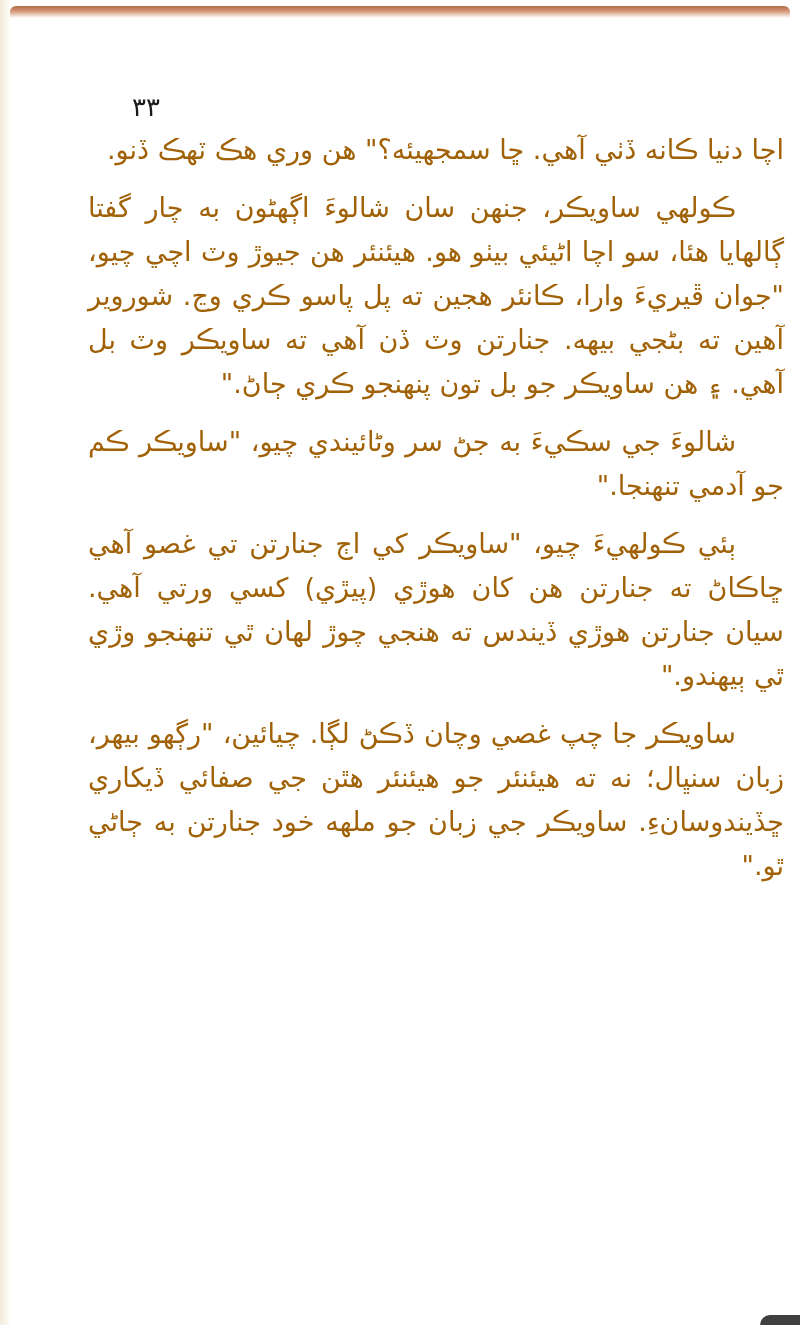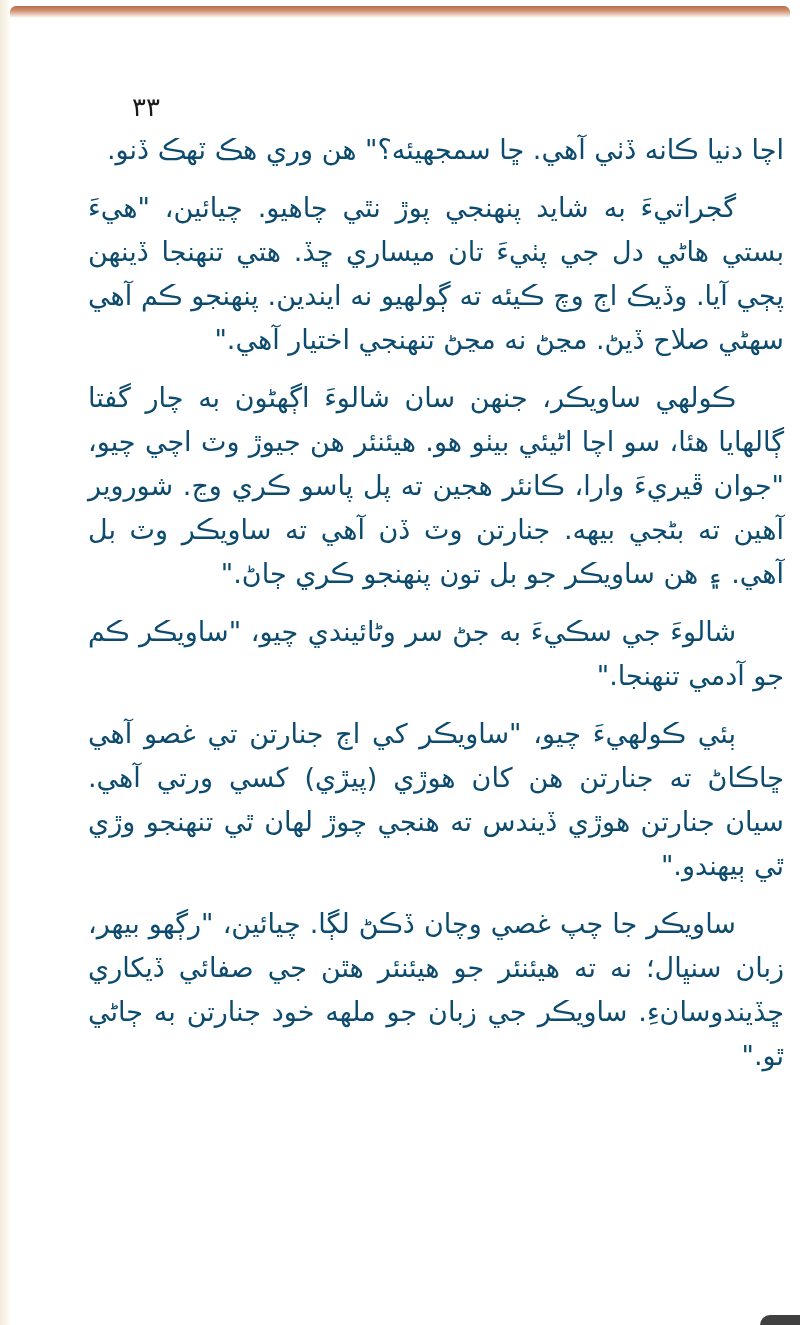--- a/index.html
+++ b/index.html
@@ -48,21 +48,21 @@
     .text-block {
       position: absolute;
       left: 88px;
       top: 128px;
       width: 696px;
       direction: rtl;
       text-align: justify;
       font-family: "DejaVu Sans", sans-serif;
       font-size: 27px;
       line-height: 44px;
-      color: #0c4a6e;
+      color: #a16207;
     }
     .para {
       margin: 0 0 14px 0;
       text-indent: 0;
     }
     .para.indent {
       text-indent: 48px;
     }
     .bottom-mark {
       position: absolute;
@@ -79,21 +79,20 @@
 <body>
 
 <div class="page">
   <div class="left-shadow"></div>
   <div class="top-edge"></div>
 
   <div class="page-number">٣٣</div>
 
   <div class="text-block">
     <p class="para">اچا دنيا ڪانه ڏٺي آهي. ڇا سمجهيئه؟" هن وري هڪ ٽهڪ ڏنو.</p>
-    <p class="para indent">گجراتيءَ به شايد پنهنجي پوڙ نٿي چاهيو. چيائين، "هيءَ بستي هاڻي دل جي پٺيءَ تان ميساري ڇڏ. هتي تنهنجا ڏينهن پڄي آيا. وڏيڪ اڄ وچ ڪيئه ته ڳولهيو نه ايندين. پنهنجو ڪم آهي سهڻي صلاح ڏيڻ. مڃڻ نه مڃڻ تنهنجي اختيار آهي."</p>
     <p class="para indent">ڪولهي ساويڪر، جنهن سان شالوءَ اڳهڻون به چار گفتا ڳالهايا هئا، سو اچا اڻيئي بيٺو هو. هيئنئر هن جيوڙ وٽ اچي چيو، "جوان ڦيريءَ وارا، ڪانئر هجين ته پل پاسو ڪري وڃ. شوروير آهين ته بڻجي بيهه. جنارتن وٽ ڏن آهي ته ساويڪر وٽ بل آهي. ۽ هن ساويڪر جو بل تون پنهنجو ڪري ڄاڻ."</p>
     <p class="para indent">شالوءَ جي سڪيءَ به جڻ سر وڻائيندي چيو، "ساويڪر ڪم جو آدمي تنهنجا."</p>
     <p class="para indent">ٻئي ڪولهيءَ چيو، "ساويڪر کي اڄ جنارتن تي غصو آهي ڇاڪاڻ ته جنارتن هن کان هوڙي (پيڙي) کسي ورتي آهي. سيان جنارتن هوڙي ڏيندس ته هنجي چوڙ لهان ٿي تنهنجو وڙي ٿي ٻيهندو."</p>
     <p class="para indent">ساويڪر جا چپ غصي وچان ڏڪڻ لڳا. چيائين، "رڳهو بيهر، زبان سنڀال؛ نه ته هيئنئر جو هيئنئر هٿن جي صفائي ڏيکاري ڇڏيندوسانءِ. ساويڪر جي زبان جو ملهه خود جنارتن به ڄاڻي ٿو."</p>
   </div>
 
   <div class="bottom-mark"></div>
 </div>
 
 </body></html>

